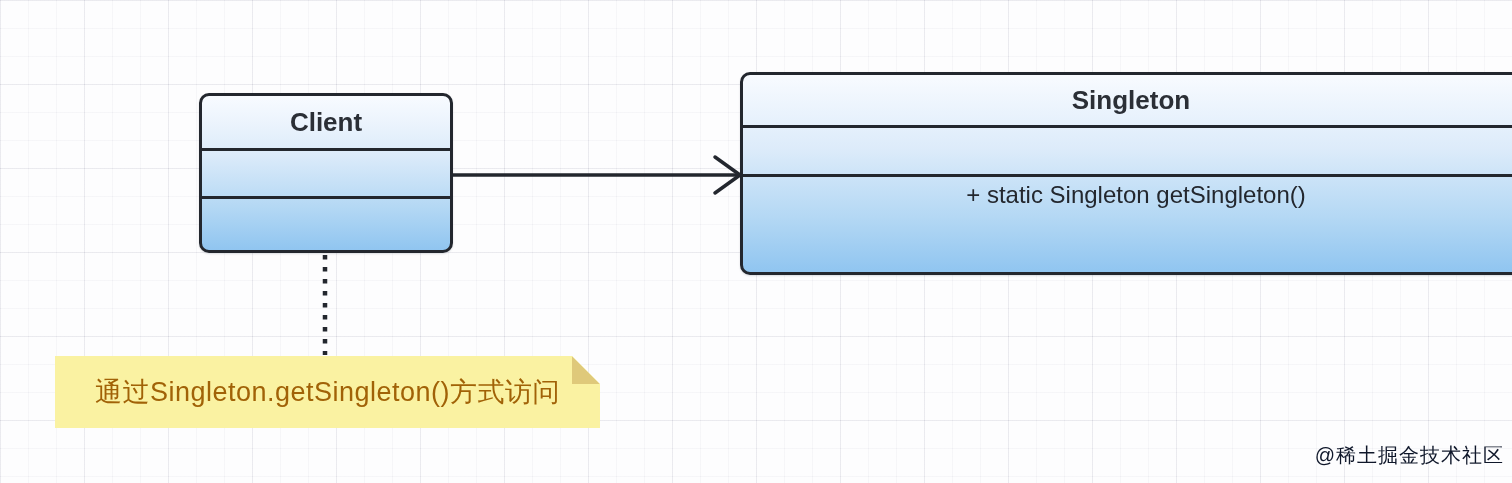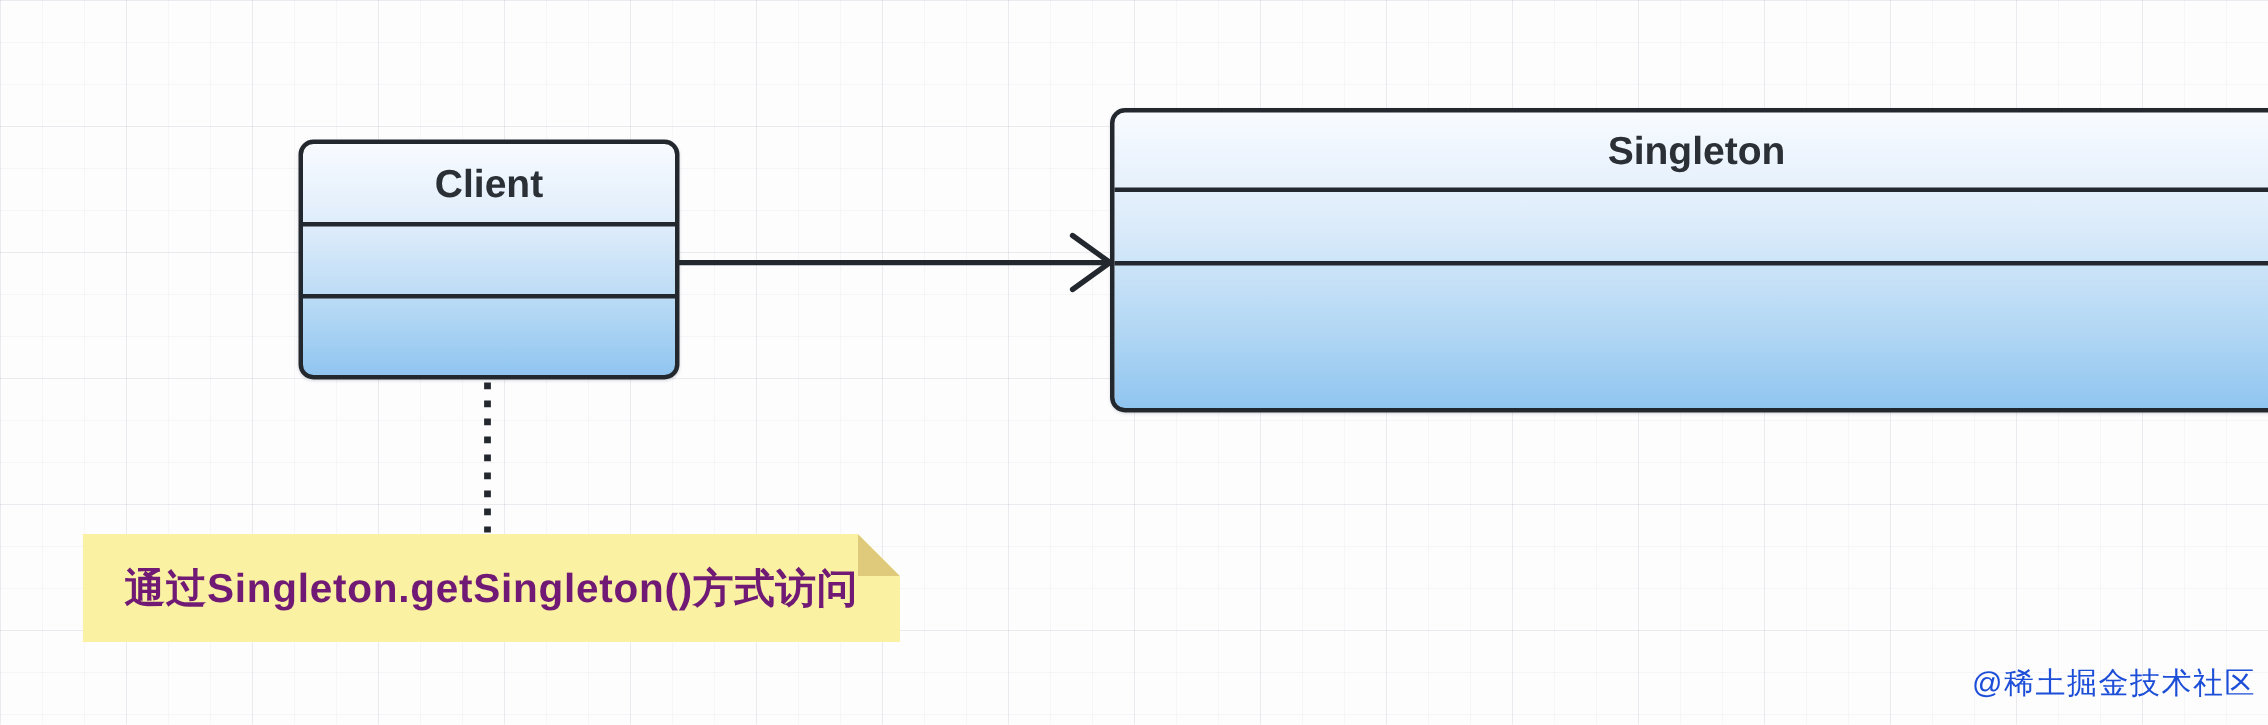--- a/index.html
+++ b/index.html
@@ -46,47 +46,48 @@
     white-space:nowrap;
   }
 
   #connector-layer { position:absolute; left:0; top:0; width:1512px; height:483px; pointer-events:none; }
 
   #note {
     position:absolute; left:55px; top:356px; width:545px; height:72px;
     background:#faf2a2;
     clip-path:polygon(0 0, calc(100% - 28px) 0, 100% 28px, 100% 100%, 0 100%);
     display:flex; align-items:center; justify-content:center;
-    font-size:27px; font-weight:bold; color:#701a75;
+    font-size:27px; font-weight:normal; color:#a16207;
     letter-spacing:0.5px;
   }
   #note-fold {
     position:absolute; right:0; top:0; width:28px; height:28px;
     background:#dfc97a;
     clip-path:polygon(0 0, 100% 100%, 0 100%);
   }
 
   #watermark {
     position:absolute; right:8px; top:442px;
-    font-size:20px; color:#1d4ed8; letter-spacing:1px;text-align:center;
+    font-size:20px; color:#0f172a; letter-spacing:1px;text-align:center;
   }
 </style>
 </head>
 <body>
 
 <div class="uml-class" id="client-class">
   <div class="title">Client</div>
   <div class="compartment attrs"></div>
   <div class="compartment ops"></div>
 </div>
 
 <div class="uml-class" id="singleton-class">
   <div class="title">Singleton</div>
   <div class="compartment attrs"></div>
   <div class="compartment ops">
+    <div>+ static Singleton getSingleton()</div>
   </div>
 </div>
 
 <svg id="connector-layer" xmlns="http://www.w3.org/2000/svg">
   <line x1="452" y1="175" x2="738" y2="175" stroke="#23272e" stroke-width="3.5"></line>
   <polyline points="715,157 740,175 715,193" fill="none" stroke="#23272e" stroke-width="3.5" stroke-linecap="round" stroke-linejoin="round"></polyline>
   <line x1="325" y1="255" x2="325" y2="355" stroke="#23272e" stroke-width="4.5" stroke-dasharray="4.5 7.5"></line>
 </svg>
 
 <div id="note">

